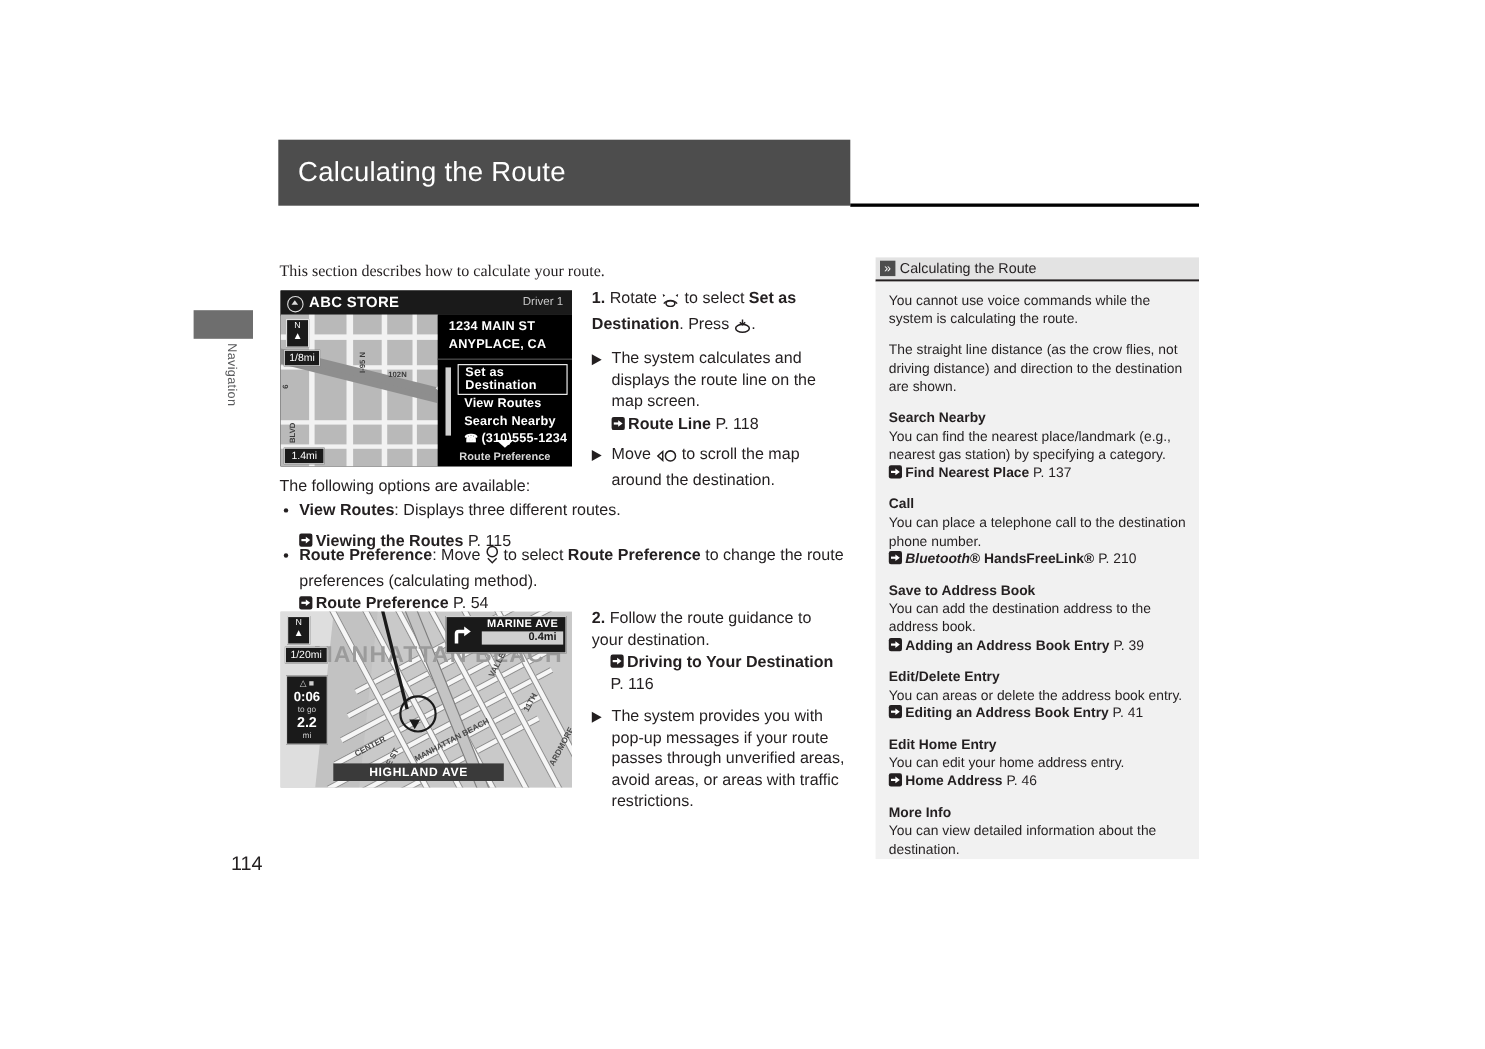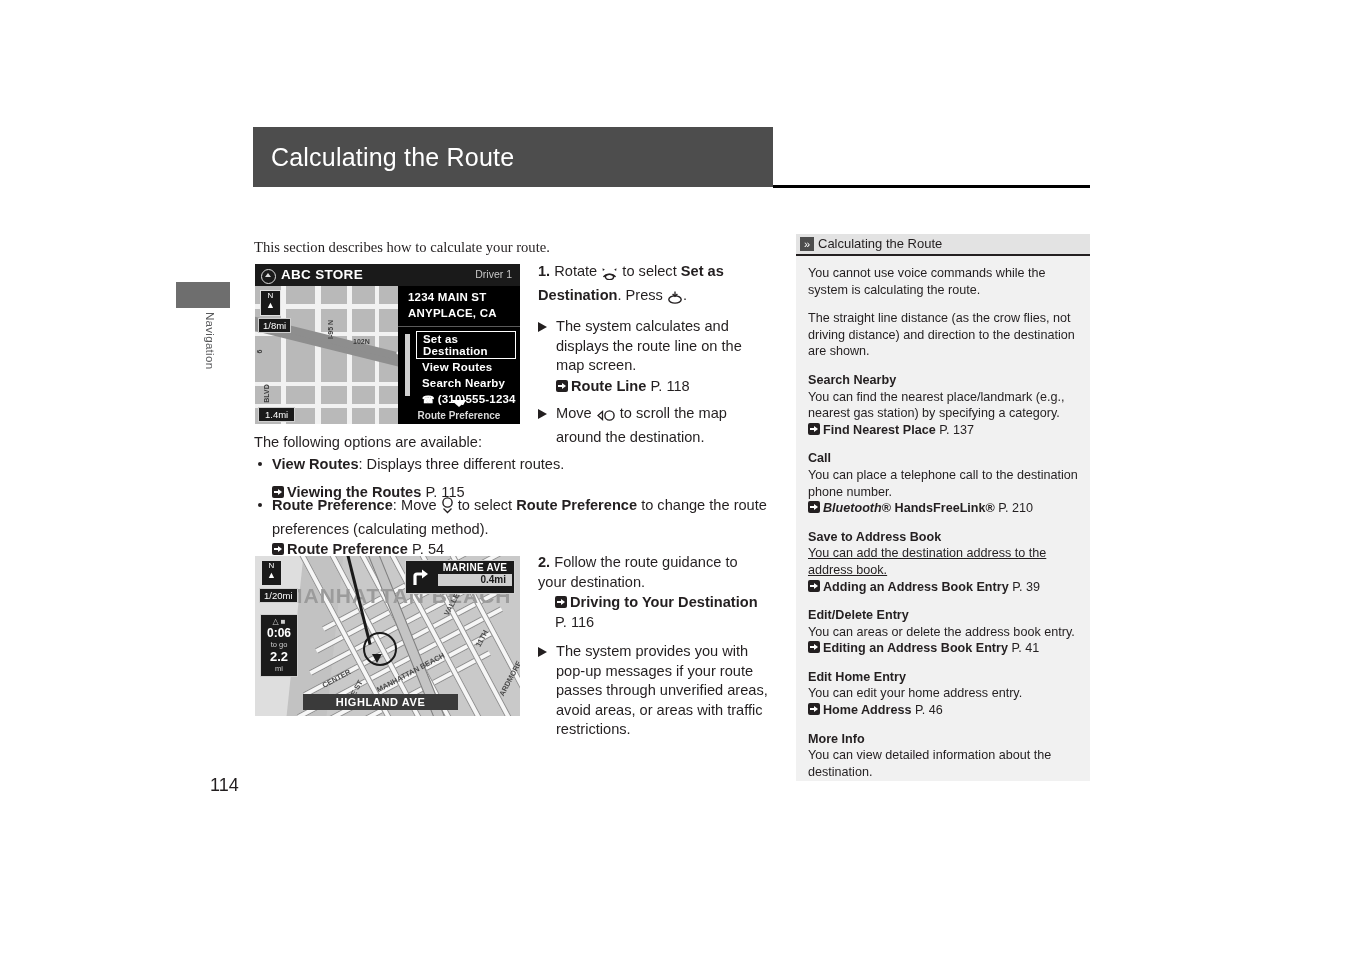--- a/index.html
+++ b/index.html
@@ -667,21 +667,21 @@
     <div class="sb-head">Call</div>
     <div class="sb-para" style="margin-bottom:0;">You can place a telephone call to the destination phone number.</div>
     <div class="sb-ref">
       <span class="ref-icon"></span><span class="bold italic">Bluetooth</span><span class="bold">® HandsFreeLink®</span>
       <span>P. 210</span>
     </div>
   </div>
 
   <div class="sb-block">
     <div class="sb-head">Save to Address Book</div>
-    <div class="sb-para" style="margin-bottom:0;text-decoration:underline;">You can add the destination address to the address book.</div>
+    <div class="sb-para" style="margin-bottom:0;">You can add the destination address to the address book.</div>
     <div class="sb-ref">
       <span class="ref-icon"></span><span class="bold">Adding an Address Book Entry</span>
       <span>P. 39</span>
     </div>
   </div>
 
   <div class="sb-block">
     <div class="sb-head">Edit/Delete Entry</div>
     <div class="sb-para" style="margin-bottom:0;">You can areas or delete the address book entry.</div>
     <div class="sb-ref">

